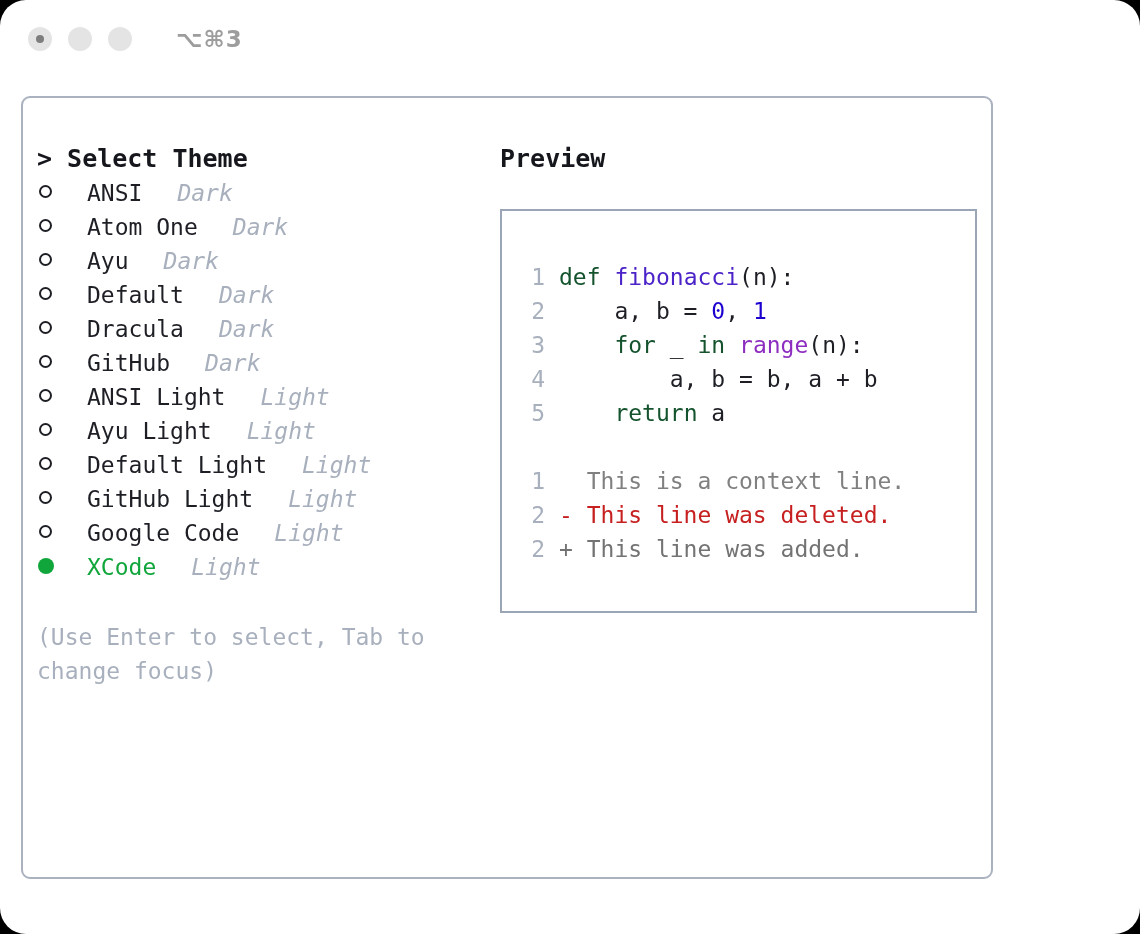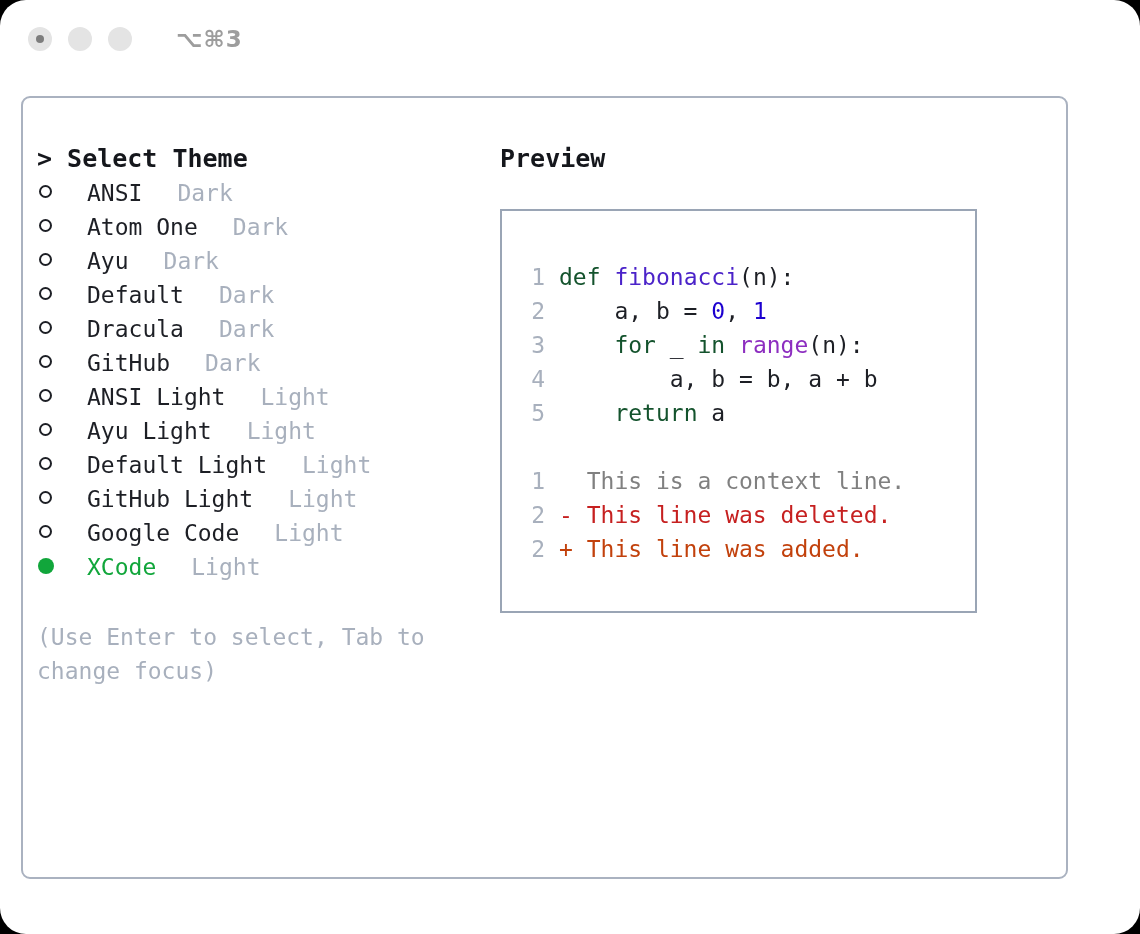--- a/index.html
+++ b/index.html
@@ -61,21 +61,21 @@
     font-family: "DejaVu Sans", sans-serif;
     letter-spacing: 1px;
     white-space: nowrap;
   }
 
   
   #panel {
     position: absolute;
     left: 21px;
     top: 96px;
-    width: 1047px;
+    width: 972px;
     height: 783px;
     border: 2px solid #aab2c0;
     border-radius: 9px;
     box-sizing: border-box;
     background: #ffffff;
   }
 
   #columns {
     position: absolute;
     left: 0; top: 0;
@@ -131,21 +131,21 @@
     left: 1px;
     top: -17px;
     width: 16px;
     height: 16px;
     border-radius: 50%;
     background: #11a63b;
     box-sizing: border-box;
   }
   .name { color: #1d1f25; }
   .row.selected .name { color: #11a63b; }
-  .variant { color: #a8b0bd; margin-left: 11px; }
+  .variant { color: #a8b0bd; margin-left: 11px; font-style: italic; }
 
   .section-label {
     font-size: 23px;
     color: #1d1f25;
     line-height: 34px;
     padding-left: 29px;
     white-space: pre;
     font-family: "DejaVu Sans Mono", monospace;
   }
 
@@ -206,21 +206,21 @@
   }
   .ctext { white-space: pre; }
 
   .t-kw   { color: #14532d; }
   .t-fn   { color: #4b23c9; }
   .t-num  { color: #1c00cf; }
   .t-bi   { color: #8d2ec0; }
   .t-pl   { color: #1d1f25; }
   .t-ctx  { color: #808080; }
   .t-del  { color: #c62020; }
-  .t-add  { color: #c2410c; }
+  .t-add  { color: #737373; }
 
   .gap { height: 34px; }
 </style>
 </head>
 <body>
 
 <div id="page">
 
   <div id="titlebar">
     <div class="dot active"></div>

